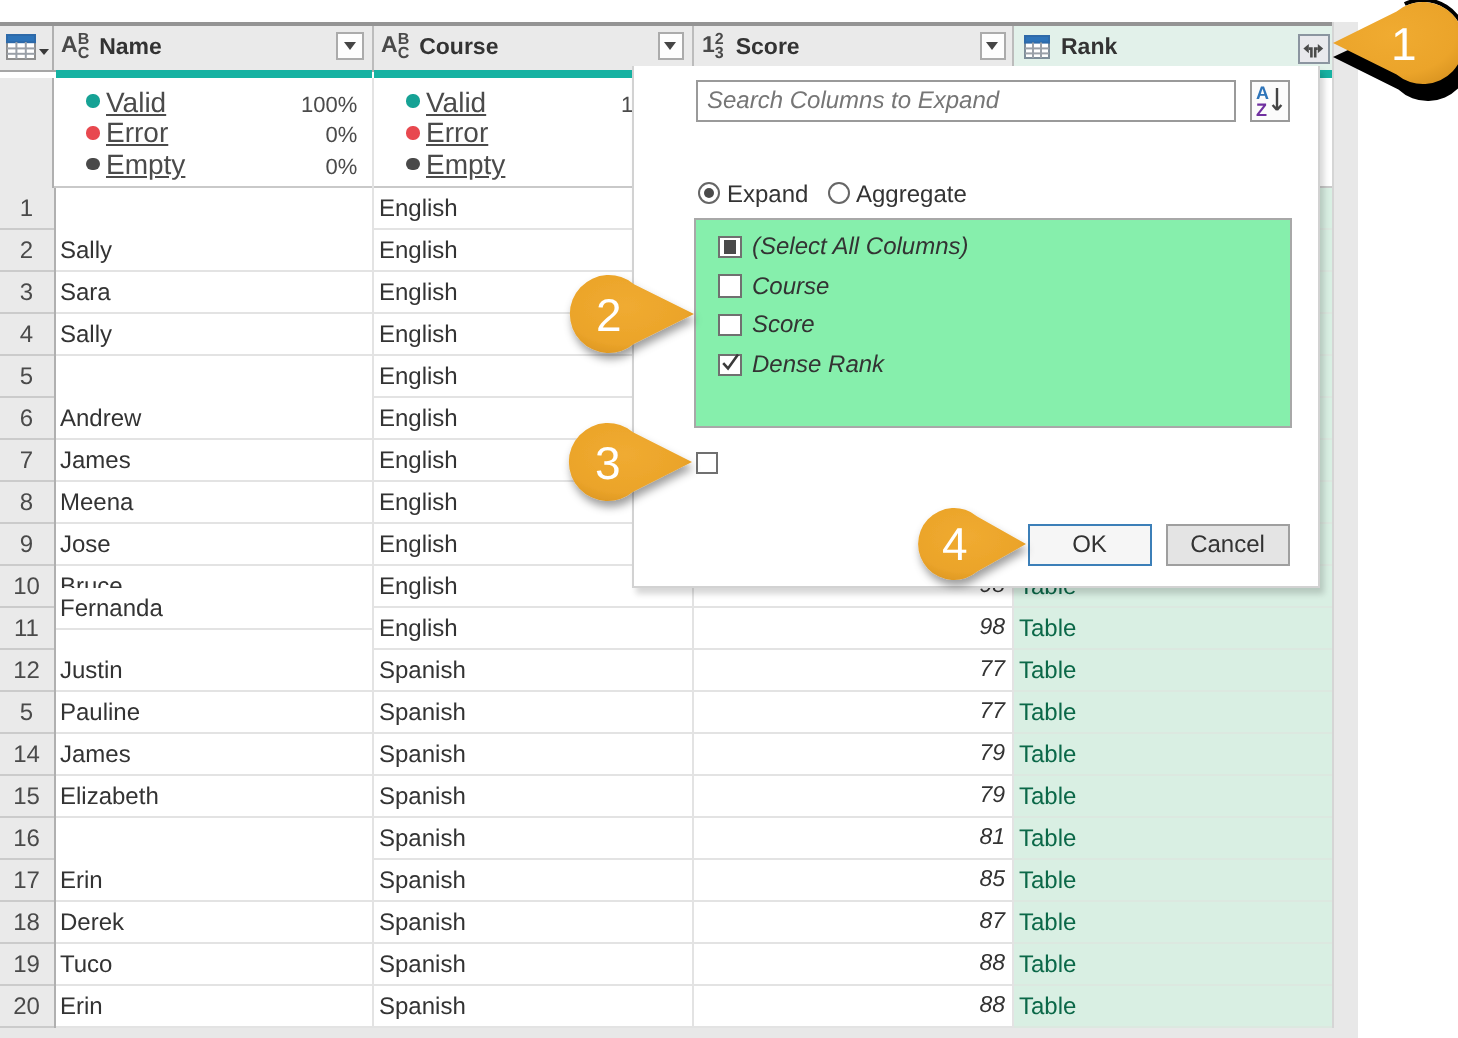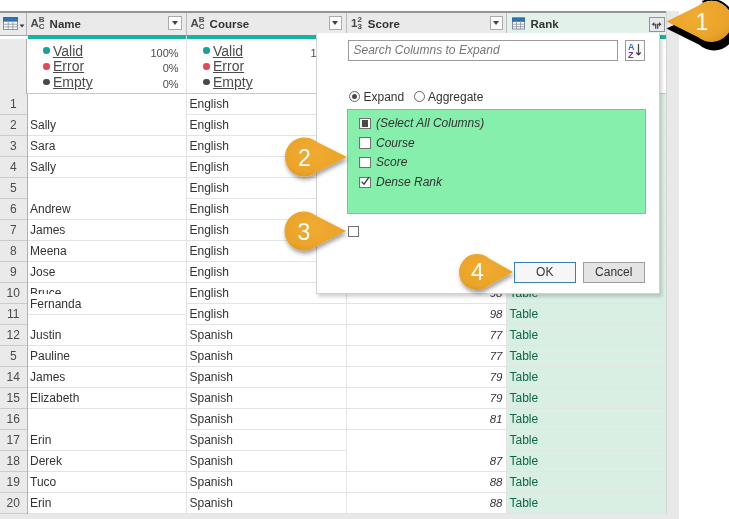--- a/index.html
+++ b/index.html
@@ -220,20 +220,21 @@
       <div class="cell" style="left:187px; top:294px; width:159px;">Spanish</div>
       <div class="cell score" style="left:347px; top:294px; width:159px;">79</div>
       <div class="cell rank" style="left:507px; top:294px; width:159px;">Table</div>
       <div class="rncell" style="top:315px;">16</div>
       <div class="cell" style="left:187px; top:315px; width:159px;">Spanish</div>
       <div class="cell score" style="left:347px; top:315px; width:159px;">81</div>
       <div class="cell rank" style="left:507px; top:315px; width:159px;">Table</div>
       <div class="rncell" style="top:336px;">17</div>
       <div class="cell" style="left:27.5px; top:336px; width:158.5px;">Erin</div>
       <div class="cell" style="left:187px; top:336px; width:159px;">Spanish</div>
+      <div class="cell score" style="left:347px; top:336px; width:159px;">85</div>
       <div class="cell rank" style="left:507px; top:336px; width:159px;">Table</div>
       <div class="rncell" style="top:357px;">18</div>
       <div class="cell" style="left:27.5px; top:357px; width:158.5px;">Derek</div>
       <div class="cell" style="left:187px; top:357px; width:159px;">Spanish</div>
       <div class="cell score" style="left:347px; top:357px; width:159px;">87</div>
       <div class="cell rank" style="left:507px; top:357px; width:159px;">Table</div>
       <div class="rncell" style="top:378px;">19</div>
       <div class="cell" style="left:27.5px; top:378px; width:158.5px;">Tuco</div>
       <div class="cell" style="left:187px; top:378px; width:159px;">Spanish</div>
       <div class="cell score" style="left:347px; top:378px; width:159px;">88</div>

